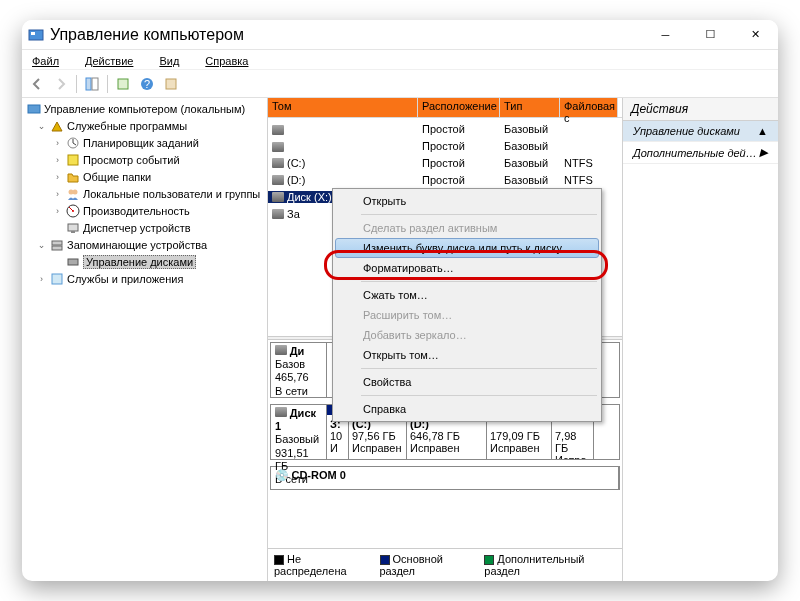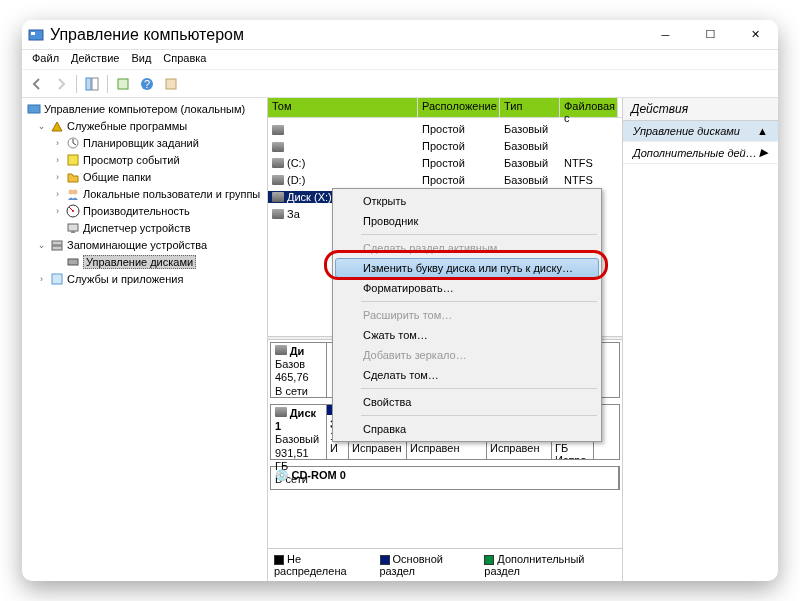--- a/index.html
+++ b/index.html
@@ -2,37 +2,37 @@
 <html><head>
 <meta charset="utf-8">
 <style>
 * { box-sizing: border-box; margin: 0; padding: 0; font-family: "Segoe UI", Tahoma, sans-serif; font-size: 11px; }
 body { background: #fff; width: 800px; height: 601px; overflow: hidden; }
 .outer-shadow { position: absolute; left: 22px; top: 20px; width: 756px; height: 561px; border-radius: 10px; box-shadow: 0 8px 24px rgba(0,0,0,0.35); background: #fff; overflow: hidden; }
 .titlebar { height: 30px; background: #fff; display: flex; align-items: center; border-bottom: 1px solid #e5e5e5; }
 .titlebar .icon { width: 16px; height: 16px; margin: 0 6px; }
 .titlebar .title { flex: 1; color: #000; font-size: 16px; }
 .winbtn { width: 45px; height: 30px; display: flex; align-items: center; justify-content: center; color: #000; }
-.menubar { height: 20px; display: flex; align-items: flex-start; padding: 0 4px; gap: 0; border-bottom: 1px solid #f0f0f0; }
+.menubar { height: 20px; display: flex; align-items: flex-end; padding: 0 4px; gap: 14px; border-bottom: 1px solid #f0f0f0; text-decoration: underline; }
 .menubar span { padding: 2px 6px; }
 .toolbar { height: 28px; display: flex; align-items: center; padding: 0 4px; gap: 2px; border-bottom: 1px solid #e0e0e0; }
 .toolbtn { width: 22px; height: 22px; border: 1px solid transparent; display: flex; align-items: center; justify-content: center; }
 .toolbtn svg { width: 14px; height: 14px; }
 .divider { width: 1px; height: 18px; background: #ccc; margin: 0 2px; }
 .content { display: flex; height: calc(100% - 78px); }
 .tree { width: 246px; border-right: 1px solid #d0d0d0; padding: 2px 0; overflow: hidden; }
 .tree-row { display: flex; align-items: center; height: 17px; padding-left: 4px; white-space: nowrap; }
 .tree-row .exp { width: 11px; text-align: center; color: #666; font-size: 9px; }
 .tree-row .ticon { width: 16px; height: 16px; margin: 0 2px; display:flex;align-items:center;justify-content:center; }
 .tree-row.selected .label { background: #d0d0d0; border: 1px dotted #666; padding: 0 2px; }
 .indent-0 { padding-left: 2px; } .indent-1 { padding-left: 14px; } .indent-2 { padding-left: 30px; }
 .mid { flex: 1; display: flex; flex-direction: column; border-right: 1px solid #d0d0d0; min-width: 0; }
 .volumes { flex: 0 0 auto; }
 .vhead { display: flex; border-bottom: 1px solid #d8d8d8; height: 20px; }
-.vhead div { border-right: 1px solid #d8d8d8; padding: 2px 4px; background: #84cc16; }
+.vhead div { border-right: 1px solid #d8d8d8; padding: 2px 4px; background: #f97316; }
 .vrow { display: flex; height: 17px; align-items: flex-end; }
 .vrow div { padding: 0 4px; display: flex; align-items: center; gap: 3px; }
 .vrow.sel div:first-child { background: #0a246a; color: #fff; }
 .col-tom { width: 150px; } .col-loc { width: 82px; } .col-type { width: 60px; } .col-fs { width: 58px; }
 .splitbar { height: 4px; background: #f0f0f0; border-top: 1px solid #ccc; border-bottom: 1px solid #ccc; }
 .disks { flex: 1; overflow: hidden; background: #fff; padding: 2px; position: relative; }
 .disk-block { border: 1px solid #888; margin-bottom: 6px; display: flex; height: 56px; }
 .disk-label { width: 56px; border-right: 1px solid #888; padding: 2px 4px; font-size: 10px; line-height: 1.2; }
 .disk-label .dname { font-weight: bold; }
 .disk-parts { flex: 1; display: flex; }
@@ -335,28 +335,27 @@
       <div class="actions-sec">
           <span>Дополнительные дей…</span>
           <span>▶</span>
         </div>
     </div>
   </div>
 </div>
 
 <div class="context-menu">
   <div class="ctx-item">Открыть</div>
-  <div class="ctx-item">Проводник</div>
   <div class="ctx-sep"></div>
   <div class="ctx-item disabled">Сделать раздел активным</div>
   <div class="ctx-item hl">Изменить букву диска или путь к диску…</div>
   <div class="ctx-item">Форматировать…</div>
   <div class="ctx-sep"></div>
+  <div class="ctx-item">Сжать том…</div>
   <div class="ctx-item disabled">Расширить том…</div>
-  <div class="ctx-item">Сжать том…</div>
   <div class="ctx-item disabled">Добавить зеркало…</div>
-  <div class="ctx-item">Сделать том…</div>
+  <div class="ctx-item">Открыть том…</div>
   <div class="ctx-sep"></div>
   <div class="ctx-item">Свойства</div>
   <div class="ctx-sep"></div>
   <div class="ctx-item">Справка</div>
 </div>
 <div class="ctx-highlight-ring"></div>
 
 </body></html>

